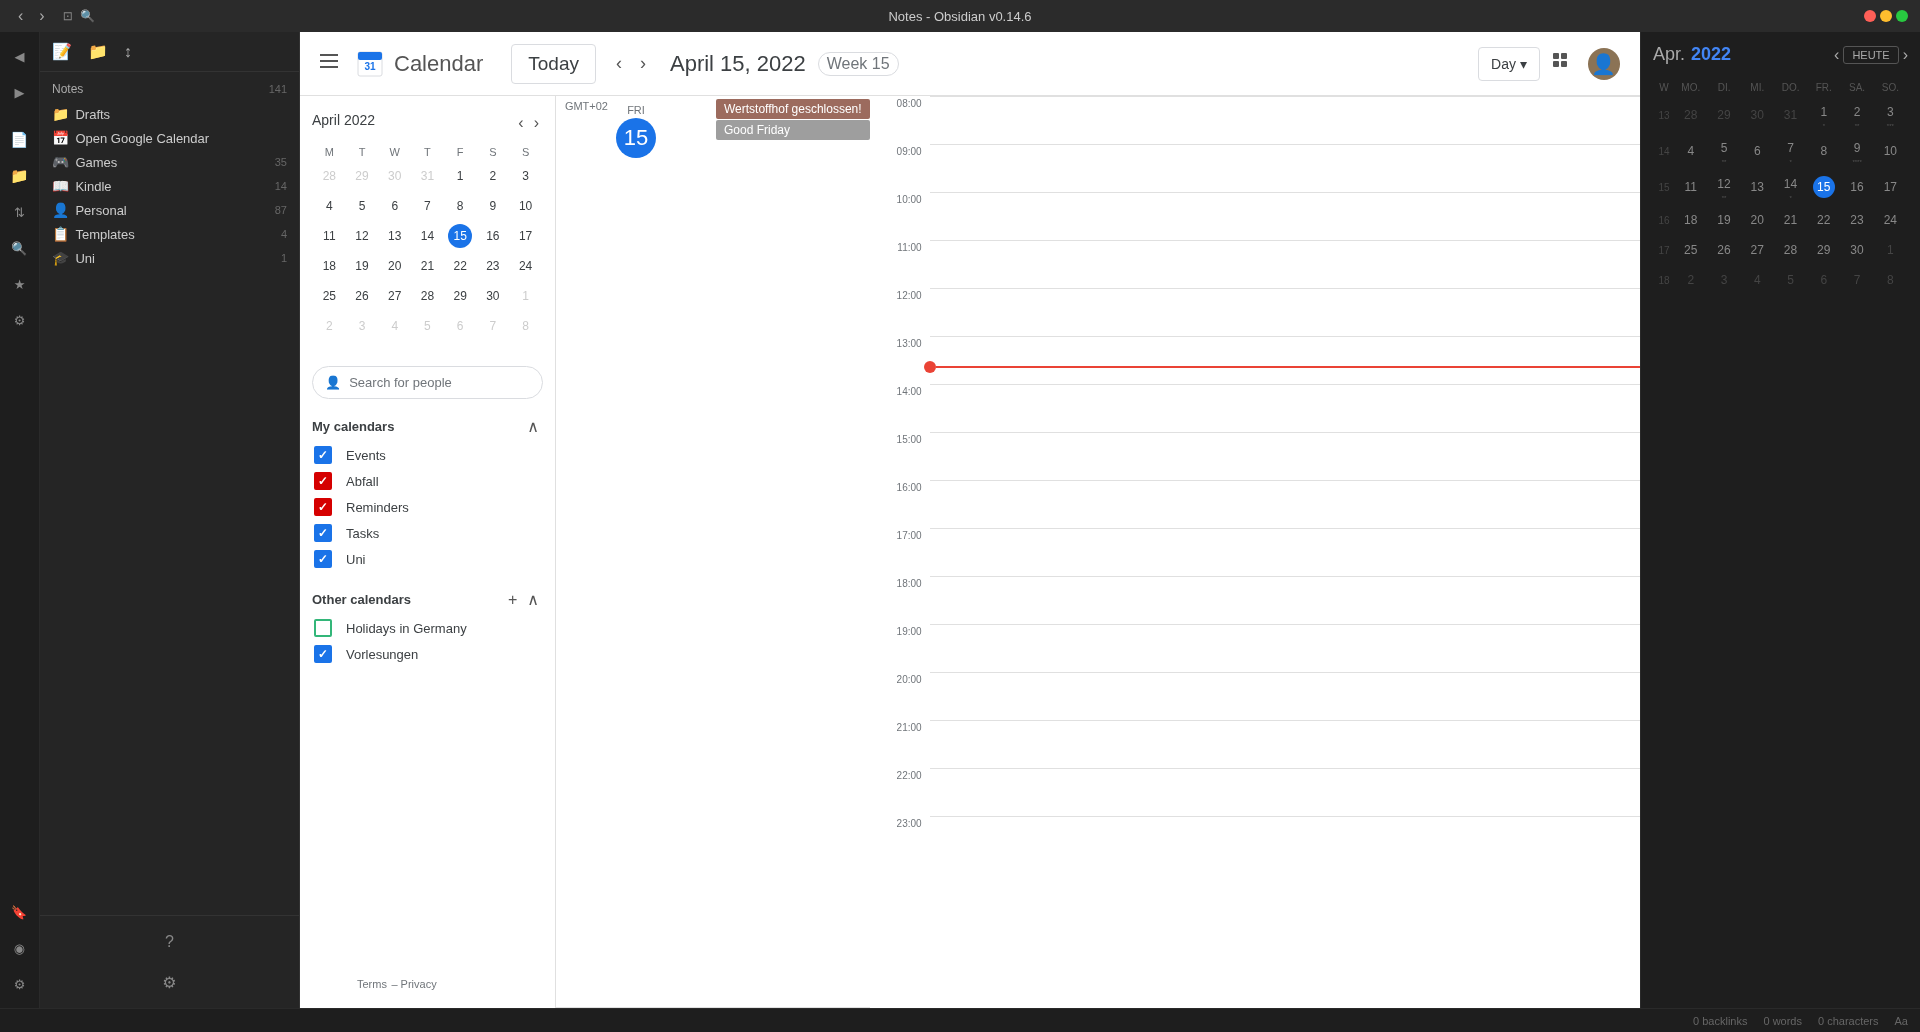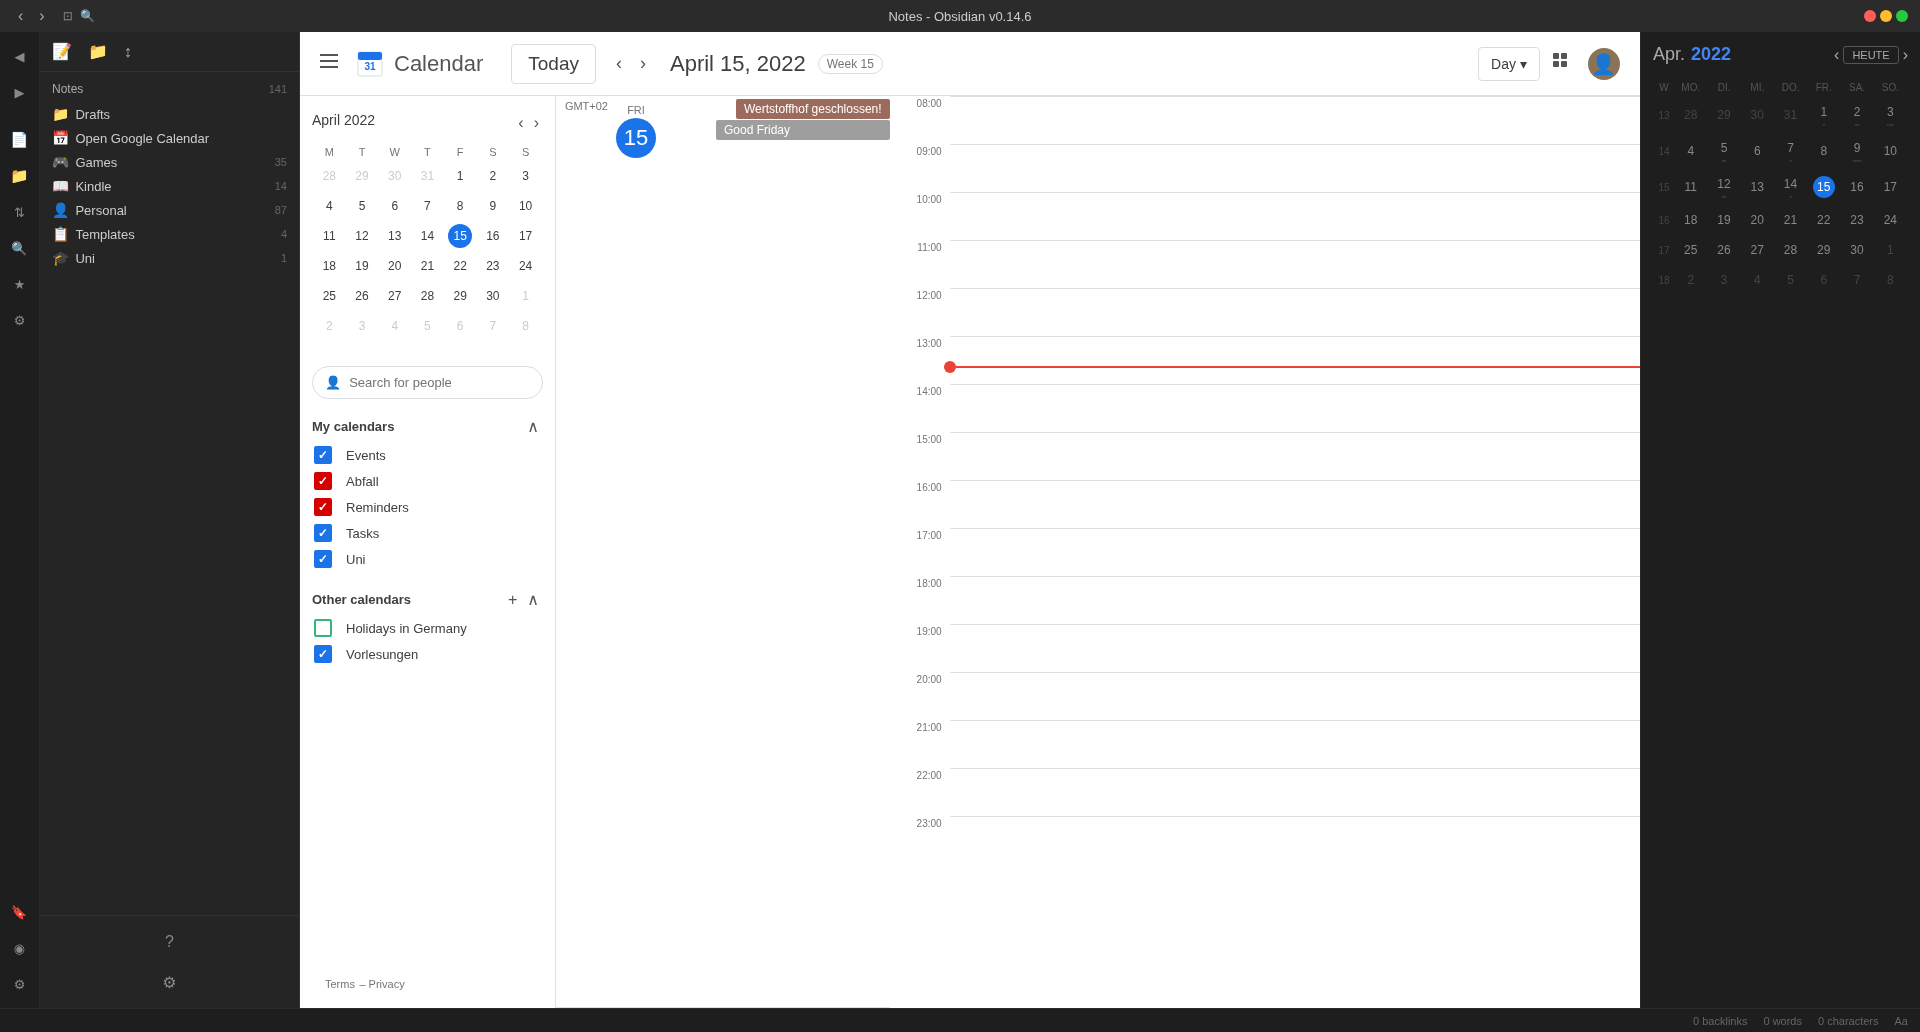--- a/index.html
+++ b/index.html
@@ -239,21 +239,21 @@
     }
 
     .gcal-date-title {
       font-size: 22px;
       color: #3c4043;
       font-weight: 400;
       margin-left: 4px;
     }
 
     .gcal-week-badge {
-      font-size: 12px;
+      font-size: 16px;
       color: #70757a;
       border: 1px solid #dadce0;
       padding: 2px 8px;
       border-radius: 12px;
     }
 
     .gcal-header-right {
       margin-left: auto;
       display: flex;
       align-items: center;
@@ -975,41 +975,41 @@
                   <div class="cal-checkbox " style="background:transparent;border:2px solid #33b679;"></div>
     <span class="cal-item-label">Holidays in Germany</span>
                 </div>
                 <div class="cal-item">
                   <div class="cal-checkbox checked" style="background:#1a73e8;border:2px solid #1a73e8;"></div>
     <span class="cal-item-label">Vorlesungen</span>
                 </div>
               </div>
           </div>
 
-          <div style="padding:8px 25px;margin-top:auto;">
+          <div style="padding:8px 25px;margin-top:auto;margin-left:32px;">
             <span style="font-size:11px;color:#70757a;cursor:pointer;">Terms</span>
             <span style="font-size:11px;color:#70757a;"> – </span>
             <span style="font-size:11px;color:#70757a;cursor:pointer;">Privacy</span>
           </div>
         </div>
 
         <div class="gcal-main">
 
           <div class="gcal-main-header">
             <div class="gcal-tz">GMT+02</div>
             <div class="gcal-day-header">
               <div class="gcal-day-name">FRI</div>
               <div class="gcal-day-num">15</div>
             </div>
           </div>
 
           <div class="gcal-all-day">
             <div class="gcal-all-day-label"></div>
             <div class="gcal-all-day-events">
-              <div class="all-day-event" style="background:#9c6b5e;margin-left:20px;">
+              <div class="all-day-event" style="background:#9c6b5e;">
                 <span>Wertstoffhof geschlossen!</span>
               </div>
               <div class="all-day-event" style="background:#9e9e9e;">
                 <span>Good Friday</span>
               </div>
             </div>
           </div>
 
           <div class="gcal-scroll">
             <div class="gcal-time-col" id="time-col">

